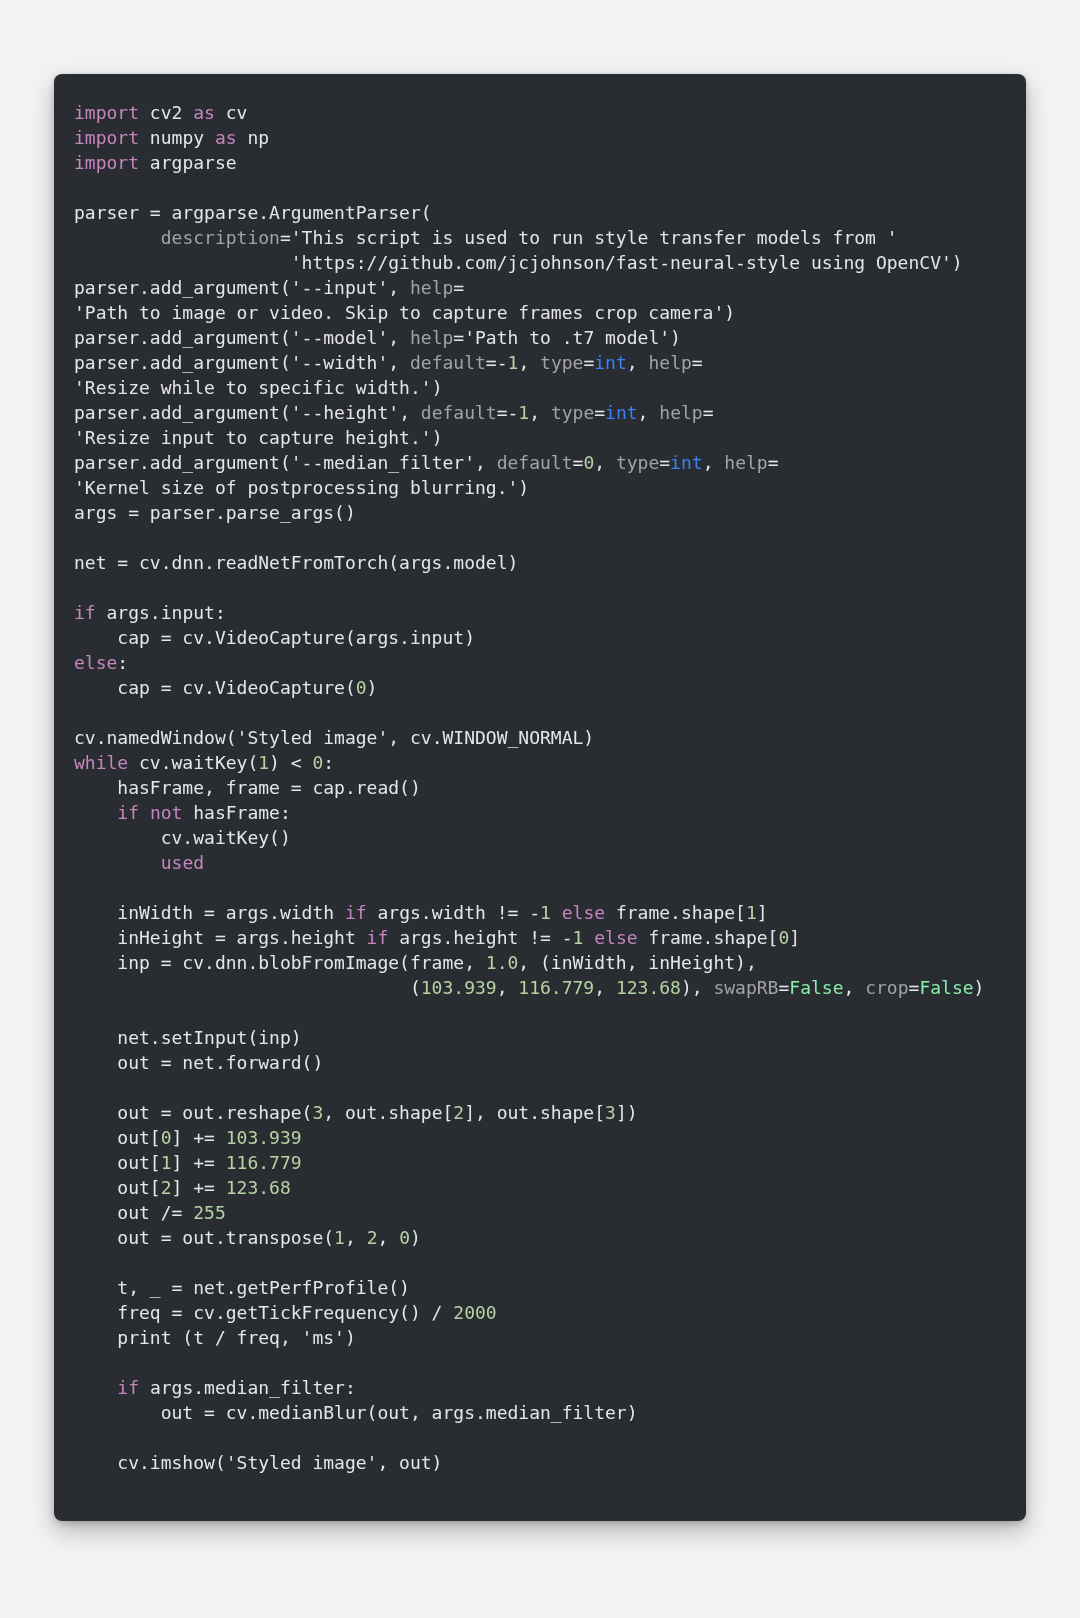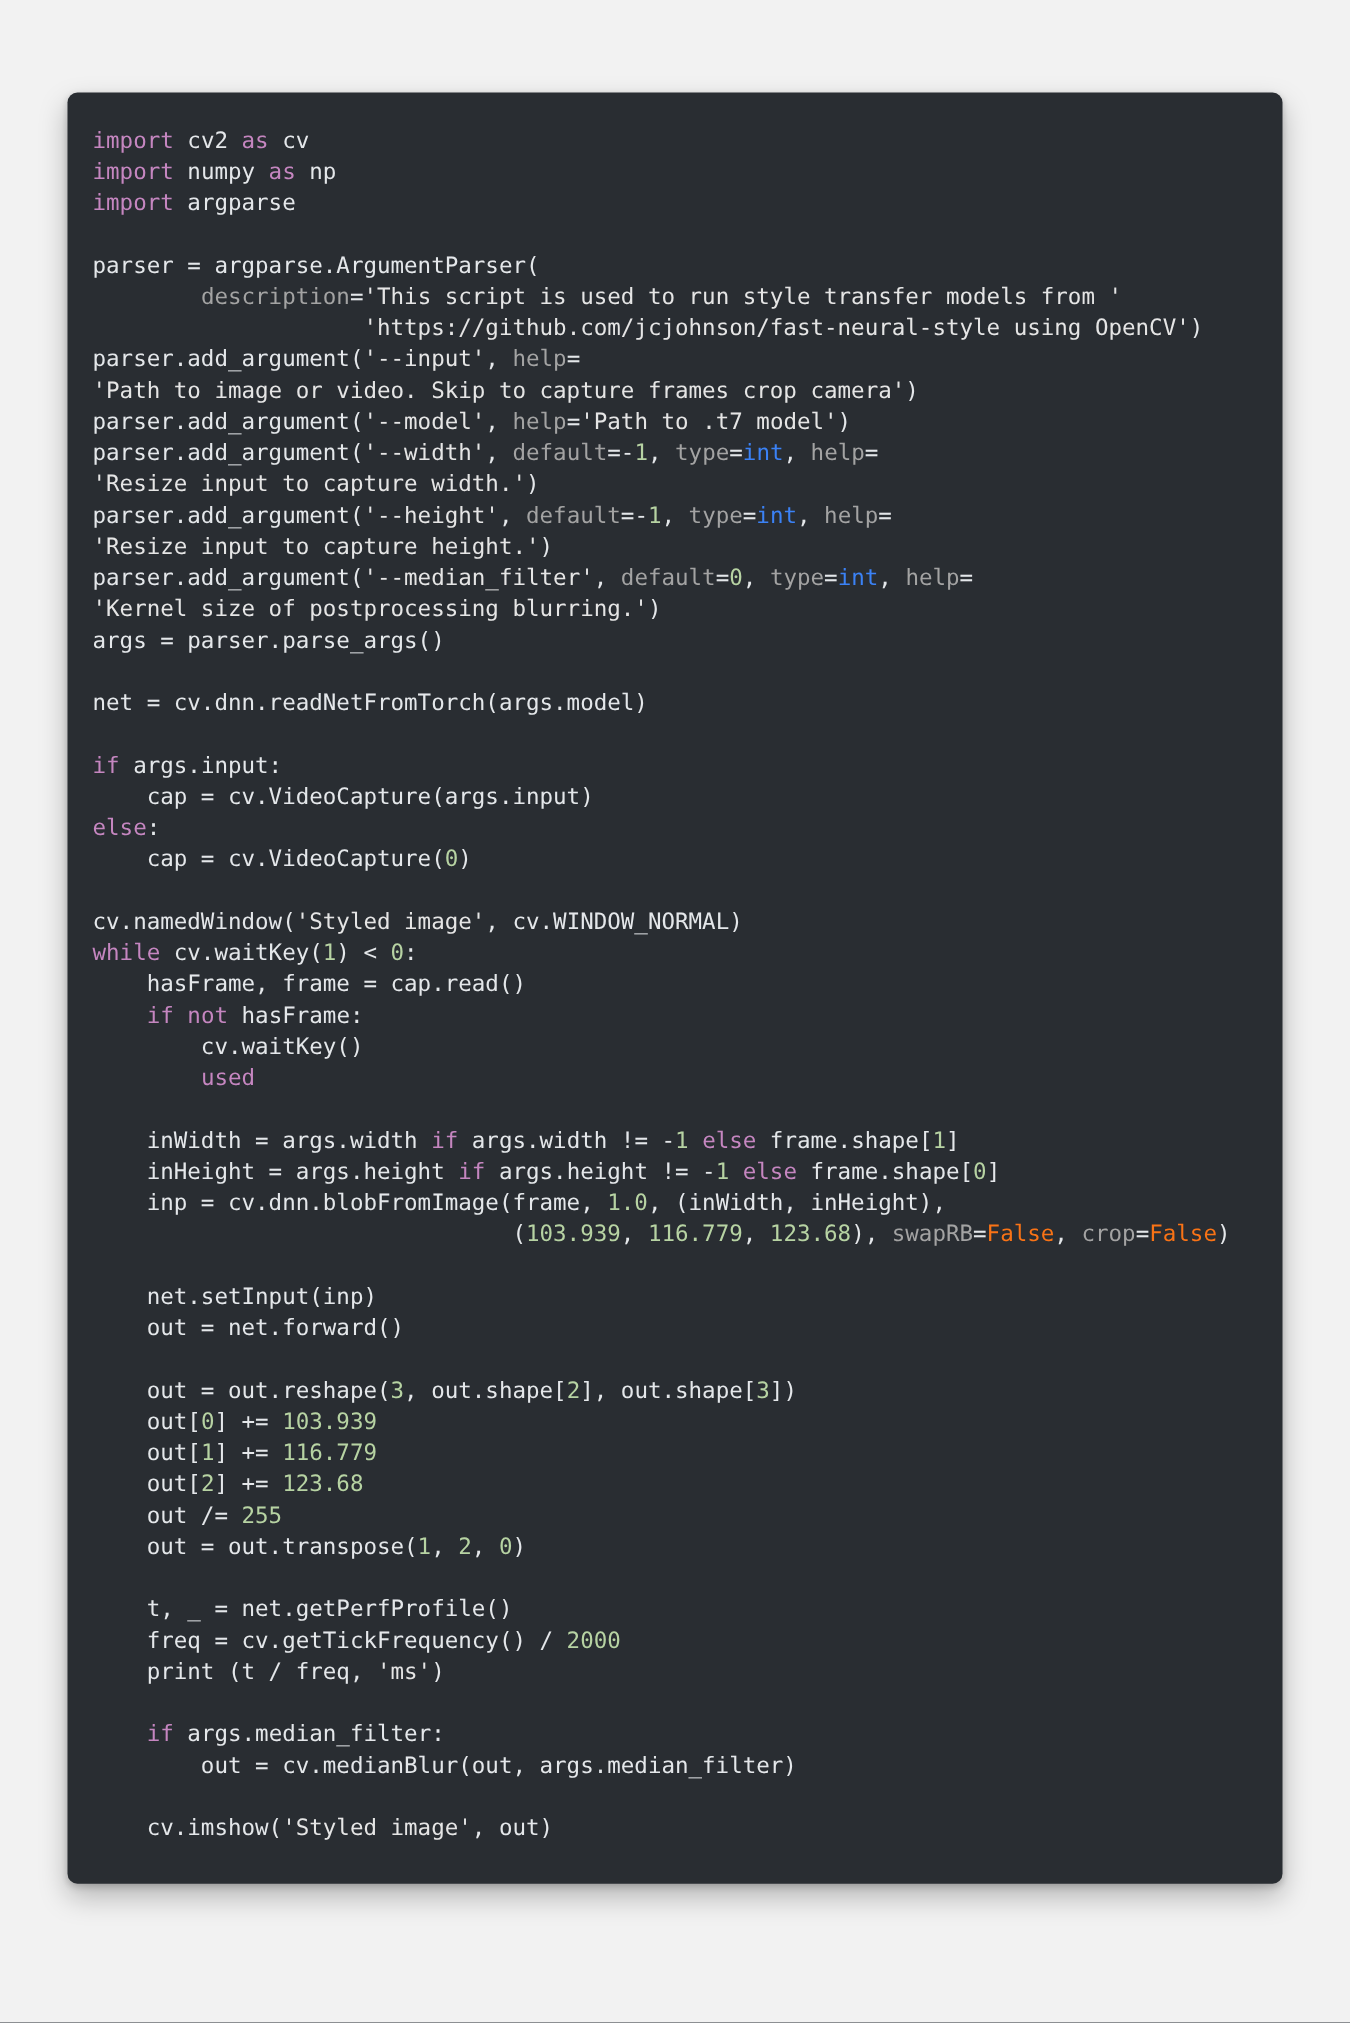--- a/index.html
+++ b/index.html
@@ -1,42 +1,42 @@
 <!DOCTYPE html>
 <html><head>
 <meta charset="utf-8">
 <style>
   html,body{margin:0;padding:0;background:#f2f2f2;width:1080px;font-family:ui-monospace,SFMono-Regular,Menlo,Consolas,"Liberation Mono",monospace}
   .page{padding:74px 54px 60px}
-  .card{background:#292d32;border-radius:8px;box-shadow:0 10px 22px rgba(0,0,0,.25),0 2px 6px rgba(0,0,0,.18);padding:26px 20px 32px;overflow:hidden}
+  .card{background:#292d32;border-radius:8px;box-shadow:0 10px 22px rgba(0,0,0,.25),0 2px 6px rgba(0,0,0,.18);padding:26px 20px 46px;overflow:hidden}
   .code{font-size:18px;line-height:25px;color:#e4e7ea;white-space:pre;display:block}
   .kw{color:#c586c0}
   .str{color:#e5e5e5}
   .arg{color:#a3a3a3}
   .num{color:#b7d3a3}
-  .bool{color:#f97316}
+  .bool{color:#86efac}
   .type{color:#3b82f6}
 </style>
 </head>
 <body>
 
 <div class="page">
   <div class="card">
     <code class="code" id="code-block"><span class="kw">import</span> cv2 <span class="kw">as</span> cv
 <span class="kw">import</span> numpy <span class="kw">as</span> np
 <span class="kw">import</span> argparse
 
 parser = argparse.ArgumentParser(
         <span class="arg">description</span>=<span class="str">'This script is used to run style transfer models from '</span>
                     <span class="str">'https://github.com/jcjohnson/fast-neural-style using OpenCV'</span>)
 parser.add_argument(<span class="str">'--input'</span>, <span class="arg">help</span>=
 <span class="str">'Path to image or video. Skip to capture frames crop camera'</span>)
 parser.add_argument(<span class="str">'--model'</span>, <span class="arg">help</span>=<span class="str">'Path to .t7 model'</span>)
 parser.add_argument(<span class="str">'--width'</span>, <span class="arg">default</span>=-<span class="num">1</span>, <span class="arg">type</span>=<span class="type">int</span>, <span class="arg">help</span>=
-<span class="str">'Resize input to capture width.'</span>)
+<span class="str">'Resize while to specific width.'</span>)
 parser.add_argument(<span class="str">'--height'</span>, <span class="arg">default</span>=-<span class="num">1</span>, <span class="arg">type</span>=<span class="type">int</span>, <span class="arg">help</span>=
 <span class="str">'Resize input to capture height.'</span>)
 parser.add_argument(<span class="str">'--median_filter'</span>, <span class="arg">default</span>=<span class="num">0</span>, <span class="arg">type</span>=<span class="type">int</span>, <span class="arg">help</span>=
 <span class="str">'Kernel size of postprocessing blurring.'</span>)
 args = parser.parse_args()
 
 net = cv.dnn.readNetFromTorch(args.model)
 
 <span class="kw">if</span> args.input:
     cap = cv.VideoCapture(args.input)

